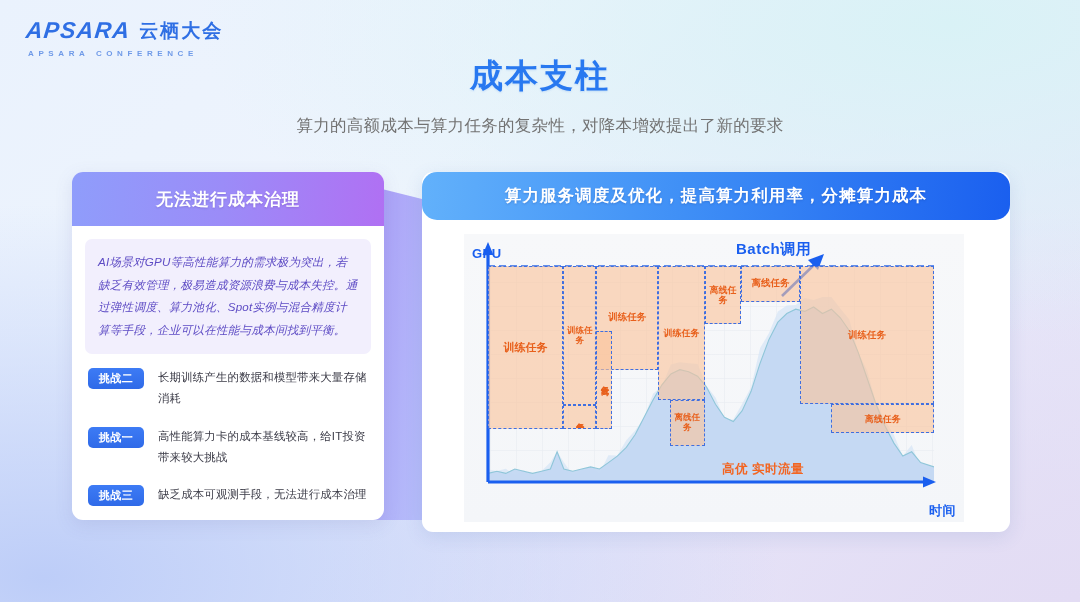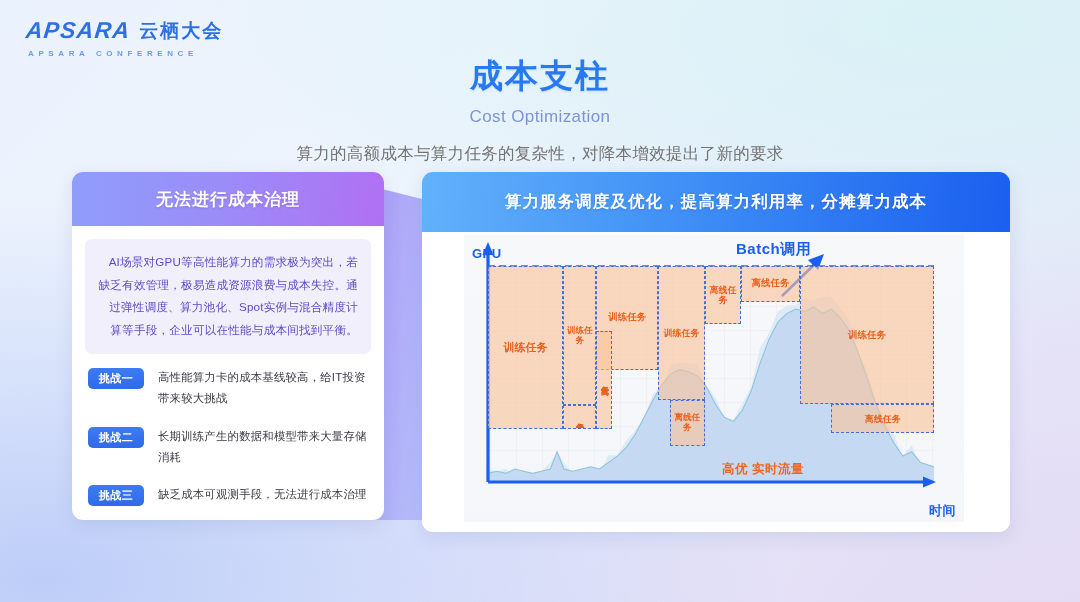--- a/index.html
+++ b/index.html
@@ -61,44 +61,44 @@
     display: flex; align-items: center; justify-content: center;
   }
   .card-left-head span {
     color: #fff; font-size: 17px; font-weight: 700; letter-spacing: 1px;
     text-shadow: 0 1px 2px rgba(60,30,120,.22);
   }
   .desc-box {
     margin: 13px 13px 0 13px; padding: 12px 13px 13px;
     background: #f2effd; border-radius: 7px;
     color: #5d4bc4; font-size: 11.6px; line-height: 1.95;
-    text-align: right; letter-spacing: .2px;
+    text-align: left; letter-spacing: .2px; font-style: italic;
   }
   .chal-list { margin: 13px 14px 0 16px; }
   .chal-row { display: flex; align-items: flex-start; margin-bottom: 16px; }
   .chal-tag {
     flex: 0 0 auto; width: 56px; height: 21px; border-radius: 5px;
     background: linear-gradient(180deg, #3d7bf5 0%, #2f6ae8 100%);
     color: #fff; font-size: 11px; font-weight: 700;
     display: flex; align-items: center; justify-content: center;
     letter-spacing: .5px; margin-right: 14px; margin-top: 1px;
   }
   .chal-txt { font-size: 11.4px; color: #3a3a46; line-height: 1.85; letter-spacing: .2px; }
 
   
   .card-right {
     position: absolute; left: 422px; top: 172px; width: 588px; height: 360px;
     background: #fff; border-radius: 11px;
     box-shadow: 0 5px 18px rgba(80,110,180,.14);
     overflow: hidden;
   }
   .card-right-head {
-    height: 60px;
+    height: 48px;
     background: linear-gradient(95deg, #62b1fb 0%, #3f8ff6 45%, #1a5fef 100%);
-    display: flex; align-items: center; justify-content: center;
+    display: flex; align-items: center; justify-content: center; border-radius: 15px;
   }
   .card-right-head span {
     color: #fff; font-size: 16.5px; font-weight: 700; letter-spacing: 1.1px;
     text-shadow: 0 1px 2px rgba(10,50,140,.25);
   }
 
   
   .chart-wrap { position: absolute; left: 42px; top: 62px; width: 500px; height: 288px; }
   .chart-bg {
     position: absolute; inset: 0;
@@ -131,39 +131,38 @@
 <div class="logo">
   <div class="logo-main">
     <span class="logo-apsara">APSARA</span>
     <span class="logo-cn">云栖大会</span>
   </div>
   <div class="logo-sub">APSARA CONFERENCE</div>
 </div>
 
 <div class="title-block">
   <div class="title-cn">成本支柱</div>
-  <div class="title-en">Cost Optimization</div>
   <div class="subtitle">算力的高额成本与算力任务的复杂性，对降本增效提出了新的要求</div>
 </div>
 
 <div class="connector"></div>
 
 <div class="card-left">
   <div class="card-left-head">
     <span>无法进行成本治理</span>
   </div>
   <div class="desc-box">AI场景对GPU等高性能算力的需求极为突出，若缺乏有效管理，极易造成资源浪费与成本失控。通过弹性调度、算力池化、Spot实例与混合精度计算等手段，企业可以在性能与成本间找到平衡。</div>
   <div class="chal-list">
       <div class="chal-row">
+        <div class="chal-tag">挑战二</div>
+        <div class="chal-txt">长期训练产生的数据和模型带来大量存储消耗</div>
+      </div>
+      <div class="chal-row">
         <div class="chal-tag">挑战一</div>
         <div class="chal-txt">高性能算力卡的成本基线较高，给IT投资带来较大挑战</div>
-      </div>
-      <div class="chal-row">
-        <div class="chal-tag">挑战二</div>
-        <div class="chal-txt">长期训练产生的数据和模型带来大量存储消耗</div>
       </div>
       <div class="chal-row">
         <div class="chal-tag">挑战三</div>
         <div class="chal-txt">缺乏成本可观测手段，无法进行成本治理</div>
       </div>
     </div>
 </div>
 
 <div class="card-right">
   <div class="card-right-head">

